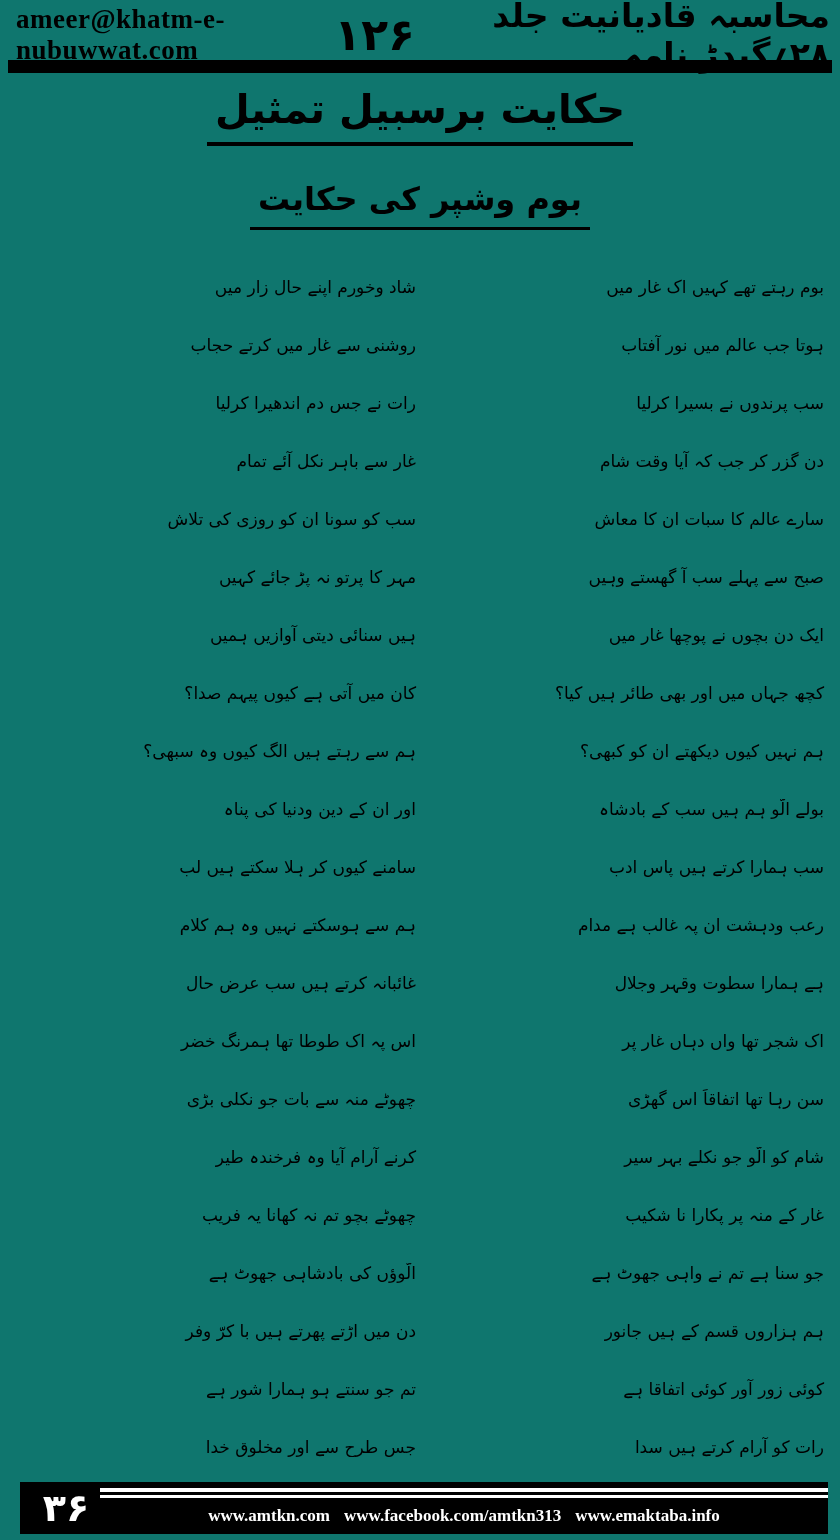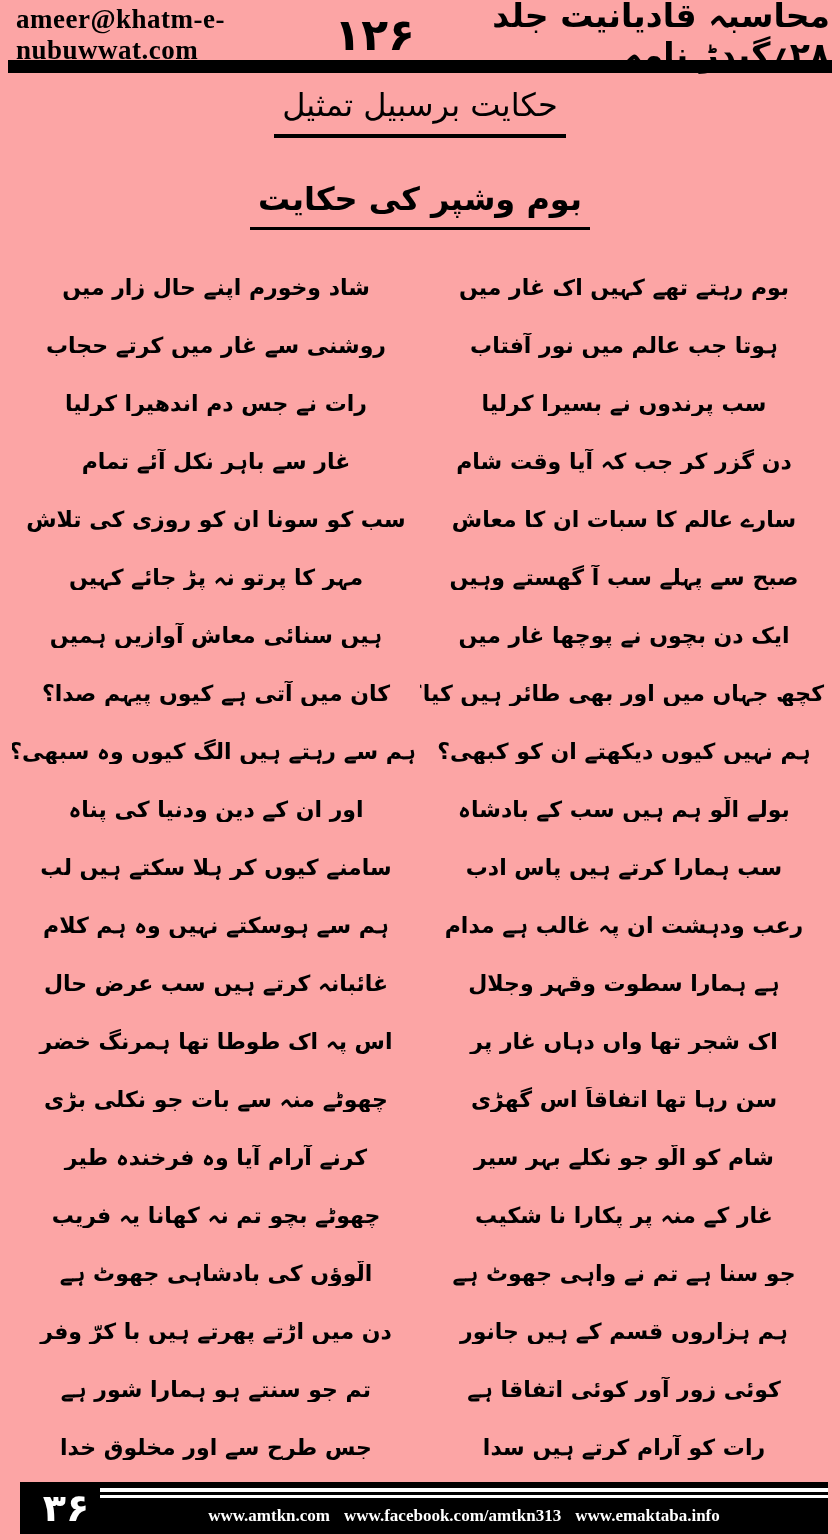--- a/index.html
+++ b/index.html
@@ -1,17 +1,17 @@
 <!DOCTYPE html>
 <html lang="ur"><head>
 <meta charset="utf-8">
 <style>
   html,body{margin:0;padding:0;background:#e8e8e8;}
   .page{
-    width:840px;height:1540px;background:#fca5a5;position:relative;
+    width:840px;height:1540px;background:#0f766e;position:relative;
     margin:0 auto;overflow:hidden;color:#000;
     font-family:"DejaVu Sans",sans-serif;
   }
   
   .header{
     position:absolute;top:12px;left:16px;right:10px;height:46px;
     display:flex;align-items:center;
   }
   .email{
     font-family:"Liberation Serif",serif;font-weight:bold;font-size:27px;
@@ -26,34 +26,34 @@
     font-family:"DejaVu Sans",sans-serif;
   }
   .header-rule{
     position:absolute;top:60px;left:8px;right:8px;height:13px;background:#000;
   }
   
   .title-wrap{position:absolute;left:0;right:0;text-align:center;direction:rtl;}
   .title-main-wrap{top:86px;}
   .title-sub-wrap{top:180px;}
   .title-main{
-    display:inline-block;font-weight:normal;font-size:32px;
+    display:inline-block;font-weight:bold;font-size:40px;
     border-bottom:4px solid #000;padding:0 8px 10px 8px;
   }
   .title-sub{
     display:inline-block;font-weight:bold;font-size:32px;
     border-bottom:3px solid #000;padding:0 8px 9px 8px;
   }
   
   .poem{
     position:absolute;top:258px;left:12px;right:12px;direction:rtl;
   }
   .poem-row{display:flex;height:58px;align-items:center;}
   .hemistich{
-    width:50%;text-align:center;font-weight:bold;font-size:22px;
+    width:50%;font-weight:normal;font-size:17px;
     white-space:nowrap;overflow:hidden;padding:0 4px;box-sizing:border-box;
     direction:rtl;
   }
   
   .footer-box{
     position:absolute;left:20px;top:1482px;width:92px;height:52px;
     background:#000;color:#fff;display:flex;align-items:center;justify-content:center;
     font-weight:bold;font-size:38px;direction:rtl;line-height:1;
   }
   .footer-bar{
@@ -115,21 +115,21 @@
       <div class="hemistich left">سب کو سونا ان کو روزی کی تلاش</div>
     </div>
 
     <div class="poem-row">
       <div class="hemistich right">صبح سے پہلے سب آ گھستے وہیں</div>
       <div class="hemistich left">مہر کا پرتو نہ پڑ جائے کہیں</div>
     </div>
 
     <div class="poem-row">
       <div class="hemistich right">ایک دن بچوں نے پوچھا غار میں</div>
-      <div class="hemistich left">ہیں سنائی معاش آوازیں ہمیں</div>
+      <div class="hemistich left">ہیں سنائی دیتی آوازیں ہمیں</div>
     </div>
 
     <div class="poem-row">
       <div class="hemistich right">کچھ جہاں میں اور بھی طائر ہیں کیا؟</div>
       <div class="hemistich left">کان میں آتی ہے کیوں پیہم صدا؟</div>
     </div>
 
     <div class="poem-row">
       <div class="hemistich right">ہم نہیں کیوں دیکھتے ان کو کبھی؟</div>
       <div class="hemistich left">ہم سے رہتے ہیں الگ کیوں وہ سبھی؟</div>

